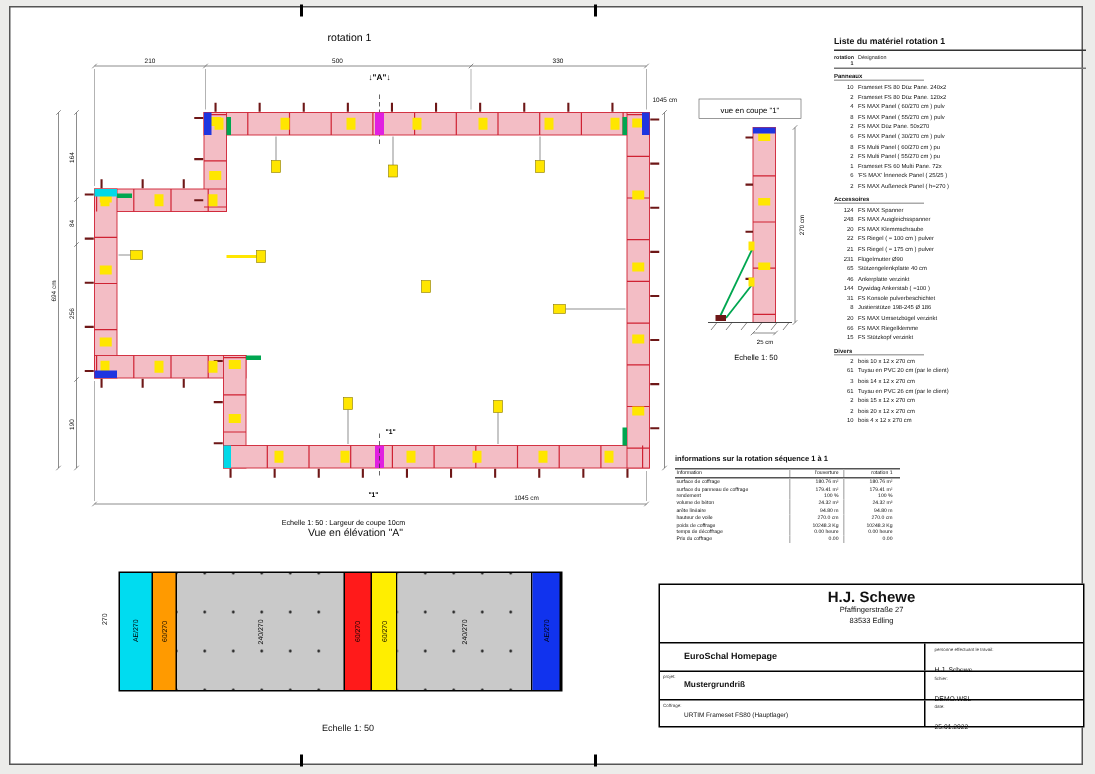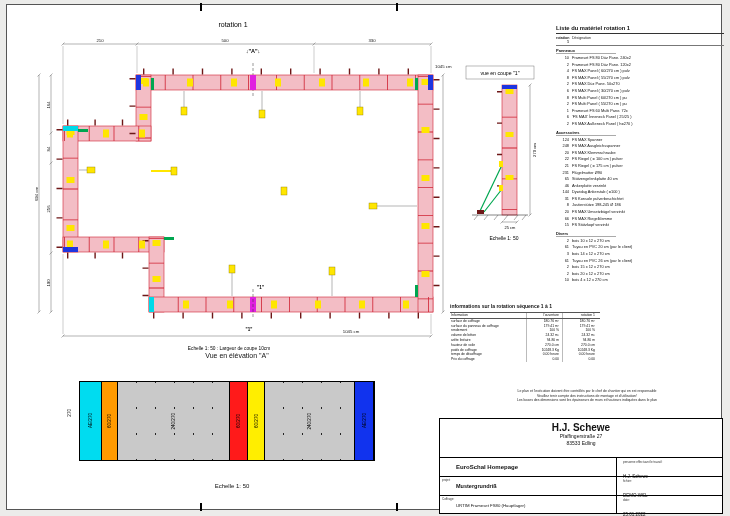--- a/index.html
+++ b/index.html
@@ -473,21 +473,21 @@
       <div class="eblock dots" style="width: 90px; background-color: rgb(201, 201, 201);">
       <span class="evlabel">240/270</span>
     </div>
       <div class="eblock" style="width: 19px; background-color: rgb(17, 51, 238);">
       <span class="evlabel">AE/270</span>
     </div>
     </div>
 
   <div class="abs" style="left:150px;top:478px;width:150px;text-align:center;font-size:6px">Echelle 1: 50</div>
 
-  <div class="abs tblock" style="left:432px;top:413px">
+  <div class="abs tblock" style="left:432px;top:384px">
     <div class="trow first" style="height:38px">
       <div class="company">
         <div class="cname">H.J. Schewe</div>
         <div class="caddr">Pfaffingerstraße 27</div>
         <div class="caddr">83533 Edling</div>
       </div>
     </div>
     <div class="trow" style="height:19px">
       <div class="tleft" style="display:flex;align-items:center">
         <span style="font-size:6px;font-weight:bold">EuroSchal Homepage</span>

